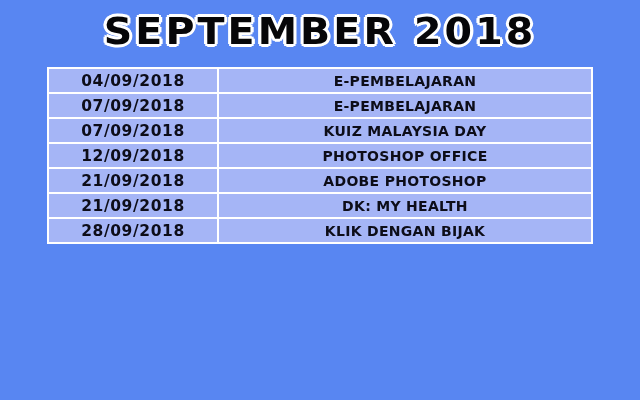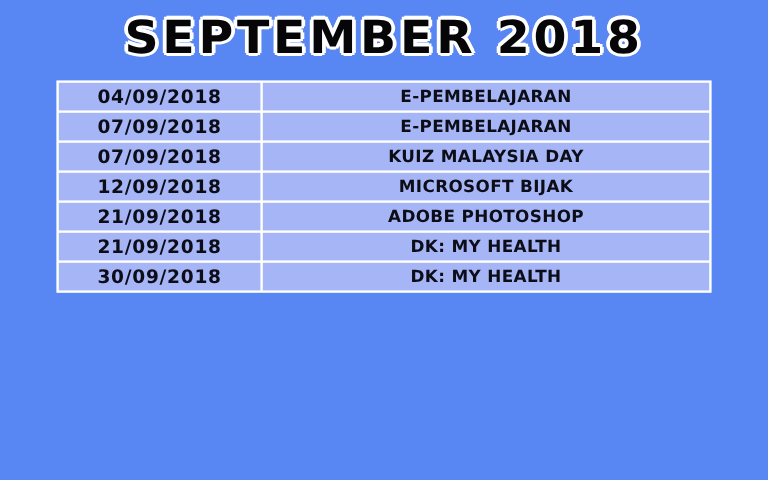--- a/index.html
+++ b/index.html
@@ -118,30 +118,30 @@
         <tr>
           <td class="date-cell">07/09/2018</td>
           <td class="event-cell">E-PEMBELAJARAN</td>
         </tr>
         <tr>
           <td class="date-cell">07/09/2018</td>
           <td class="event-cell">KUIZ MALAYSIA DAY</td>
         </tr>
         <tr>
           <td class="date-cell">12/09/2018</td>
-          <td class="event-cell">MICROSOFT BIJAK</td>
+          <td class="event-cell">PHOTOSHOP OFFICE</td>
         </tr>
         <tr>
           <td class="date-cell">21/09/2018</td>
           <td class="event-cell">ADOBE PHOTOSHOP</td>
         </tr>
         <tr>
           <td class="date-cell">21/09/2018</td>
           <td class="event-cell">DK: MY HEALTH</td>
         </tr>
         <tr>
-          <td class="date-cell">30/09/2018</td>
-          <td class="event-cell">DK: MY HEALTH</td>
+          <td class="date-cell">28/09/2018</td>
+          <td class="event-cell">KLIK DENGAN BIJAK</td>
         </tr>
       </tbody>
   </table>
 
 </div>
 
 </body></html>

